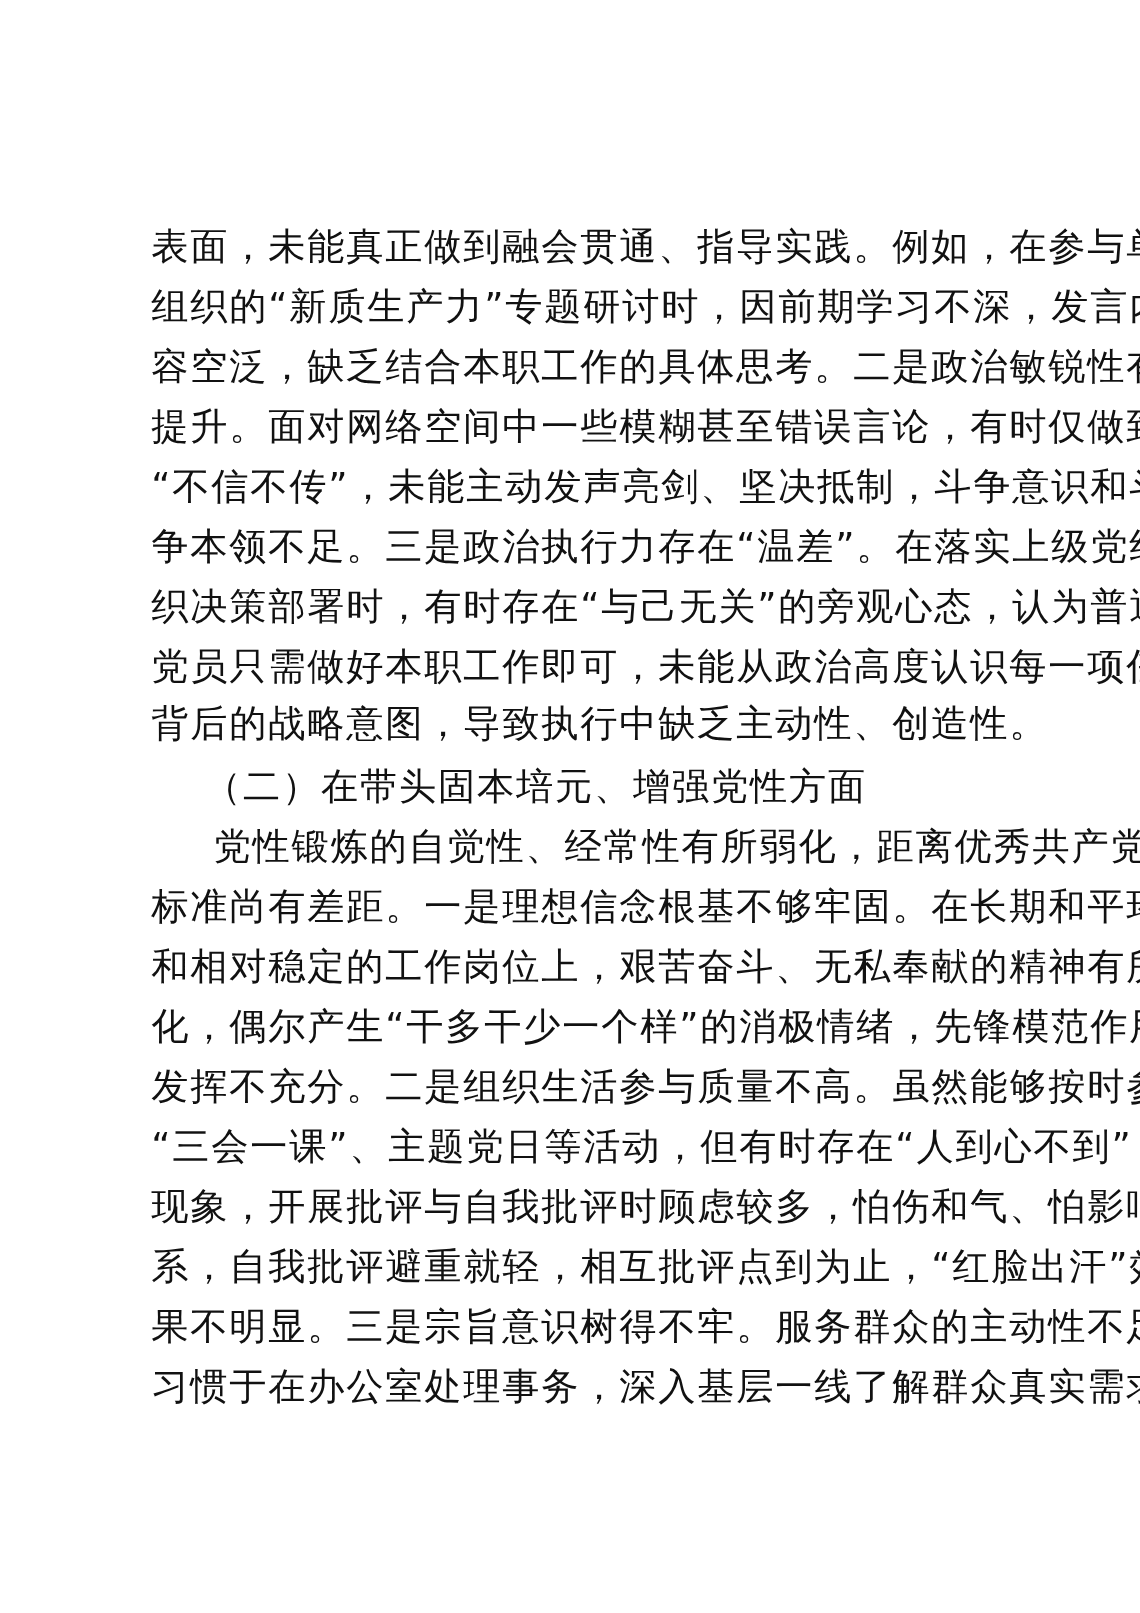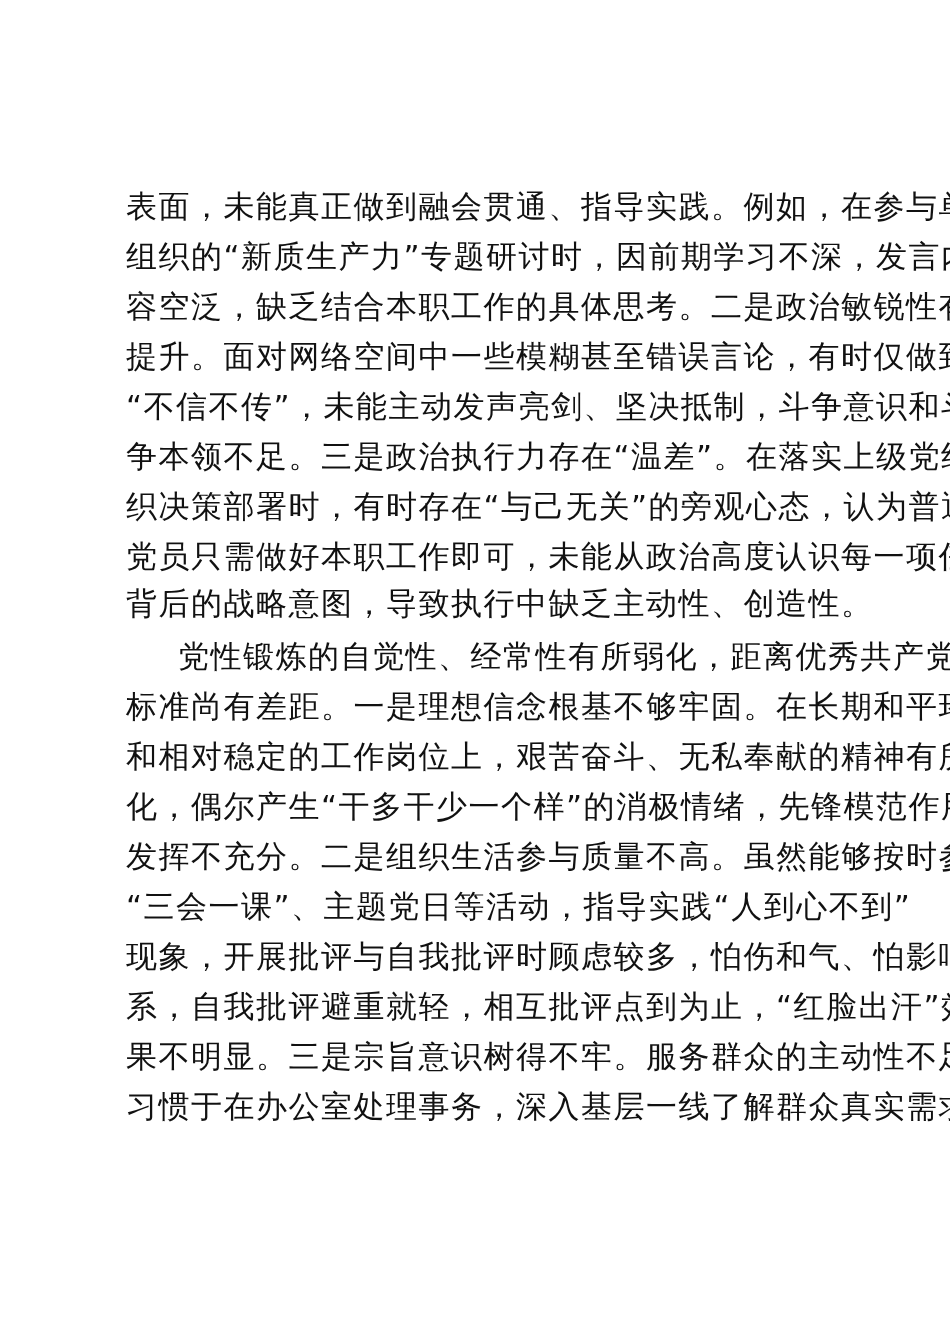--- a/index.html
+++ b/index.html
@@ -61,28 +61,29 @@
       <div class="line">组织的“新质生产力”专题研讨时，因前期学习不深，发言内</div>
       <div class="line">容空泛，缺乏结合本职工作的具体思考。二是政治敏锐性有待</div>
       <div class="line">提升。面对网络空间中一些模糊甚至错误言论，有时仅做到</div>
       <div class="line">“不信不传”，未能主动发声亮剑、坚决抵制，斗争意识和斗</div>
       <div class="line">争本领不足。三是政治执行力存在“温差”。在落实上级党组</div>
       <div class="line">织决策部署时，有时存在“与己无关”的旁观心态，认为普通</div>
       <div class="line">党员只需做好本职工作即可，未能从政治高度认识每一项任务</div>
       <div class="line last">背后的战略意图，导致执行中缺乏主动性、创造性。</div>
     </div>
 
+    <div class="line heading">（二）在带头固本培元、增强党性方面</div>
 
     <div>
       <div class="line indent">党性锻炼的自觉性、经常性有所弱化，距离优秀共产党员</div>
       <div class="line">标准尚有差距。一是理想信念根基不够牢固。在长期和平环境</div>
       <div class="line">和相对稳定的工作岗位上，艰苦奋斗、无私奉献的精神有所淡</div>
       <div class="line">化，偶尔产生“干多干少一个样”的消极情绪，先锋模范作用</div>
       <div class="line">发挥不充分。二是组织生活参与质量不高。虽然能够按时参加</div>
-      <div class="line">“三会一课”、主题党日等活动，指导实践“人到心不到”</div>
+      <div class="line">“三会一课”、主题党日等活动，但有时存在“人到心不到”</div>
       <div class="line">现象，开展批评与自我批评时顾虑较多，怕伤和气、怕影响关</div>
       <div class="line">系，自我批评避重就轻，相互批评点到为止，“红脸出汗”效</div>
       <div class="line">果不明显。三是宗旨意识树得不牢。服务群众的主动性不足，</div>
       <div class="line">习惯于在办公室处理事务，深入基层一线了解群众真实需求较</div>
     </div>
 
   </div>
 </div>
 
 </body></html>

